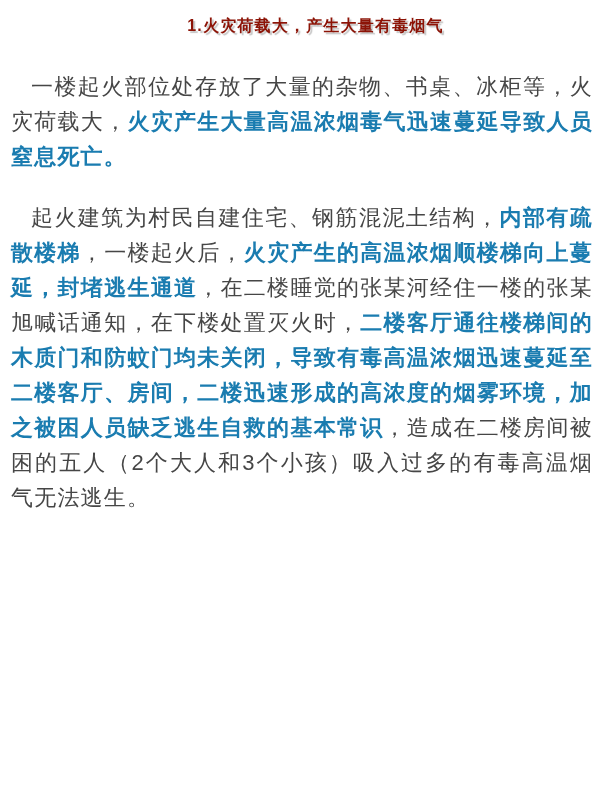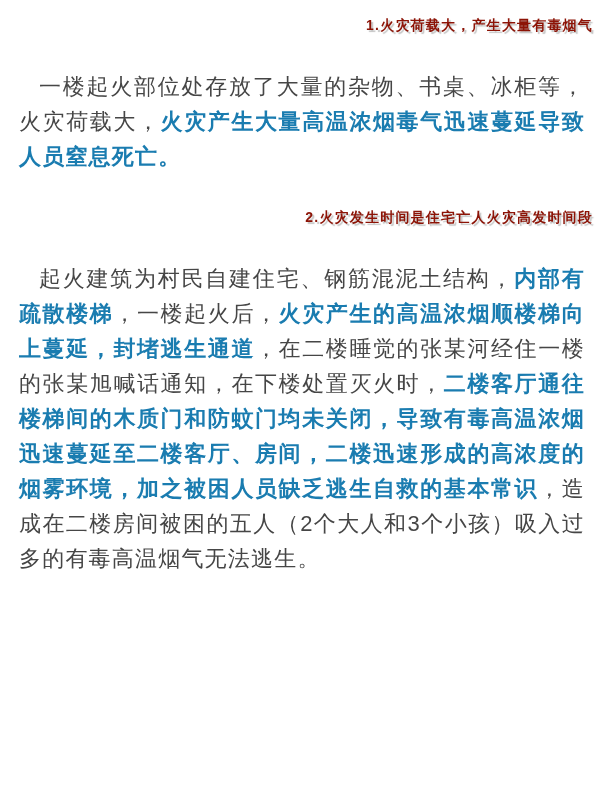--- a/index.html
+++ b/index.html
@@ -14,49 +14,48 @@
     font-family: "Liberation Sans", "DejaVu Sans", sans-serif;
     font-size: 22px;
     line-height: 35px;
     letter-spacing: 1.2px;
     color: var(--body-color, #464646);
     text-align: justify;
   }
   .section-heading {
     margin: 26px 0;
     padding-left: 27px;
-    font-size: 14px;
+    font-size: 16px;
     font-weight: 700;
     color: var(--heading-color, #8c1306);
     text-shadow: 2px 2px 1px rgba(125, 125, 125, 0.45);
-    text-align: right;
+    text-align: center;
     letter-spacing: 1.2px;
   }
   .section-heading:first-child { margin-top: 0; }
   .section-paragraph {
-    margin: 26px 8px;
+    margin: 26px 0;
     text-indent: 20px;
   }
   .run-normal {
     font-weight: 400;
     color: var(--body-color, #464646);
   }
   .run-highlight {
     font-weight: 700;
     color: var(--highlight-color, #1a7cb0);
   }
 </style>
 </head>
 <body>
 
 <div class="page" style="--bg: #ffffff; --heading-color: #8c1306; --body-color: #464646; --highlight-color: #1a7cb0;">
 
   <h2 class="section-heading">1.火灾荷载大，产生大量有毒烟气</h2>
 
   <p class="section-paragraph"><span class="run-normal">一楼起火部位处存放了大量的杂物、书桌、冰柜等，火灾荷载大，</span><span class="run-highlight">火灾产生大量高温浓烟毒气迅速蔓延导致人员窒息死亡。</span></p>
 
-  <h2 class="section-heading">2.火灾发生时间是住宅亡人火灾高发时间段</h2>
 
 
 
   <p class="section-paragraph"><span class="run-normal">起火建筑为村民自建住宅、钢筋混泥土结构，</span><span class="run-highlight">内部有疏散楼梯</span><span class="run-normal">，一楼起火后，</span><span class="run-highlight">火灾产生的高温浓烟顺楼梯向上蔓延，封堵逃生通道</span><span class="run-normal">，在二楼睡觉的张某河经住一楼的张某旭喊话通知，在下楼处置灭火时，</span><span class="run-highlight">二楼客厅通往楼梯间的木质门和防蚊门均未关闭，导致有毒高温浓烟迅速蔓延至二楼客厅、房间，二楼迅速形成的高浓度的烟雾环境，加之被困人员缺乏逃生自救的基本常识</span><span class="run-normal">，造成在二楼房间被困的五人（2个大人和3个小孩）吸入过多的有毒高温烟气无法逃生。</span></p>
 
 </div>
 
 </body></html>

